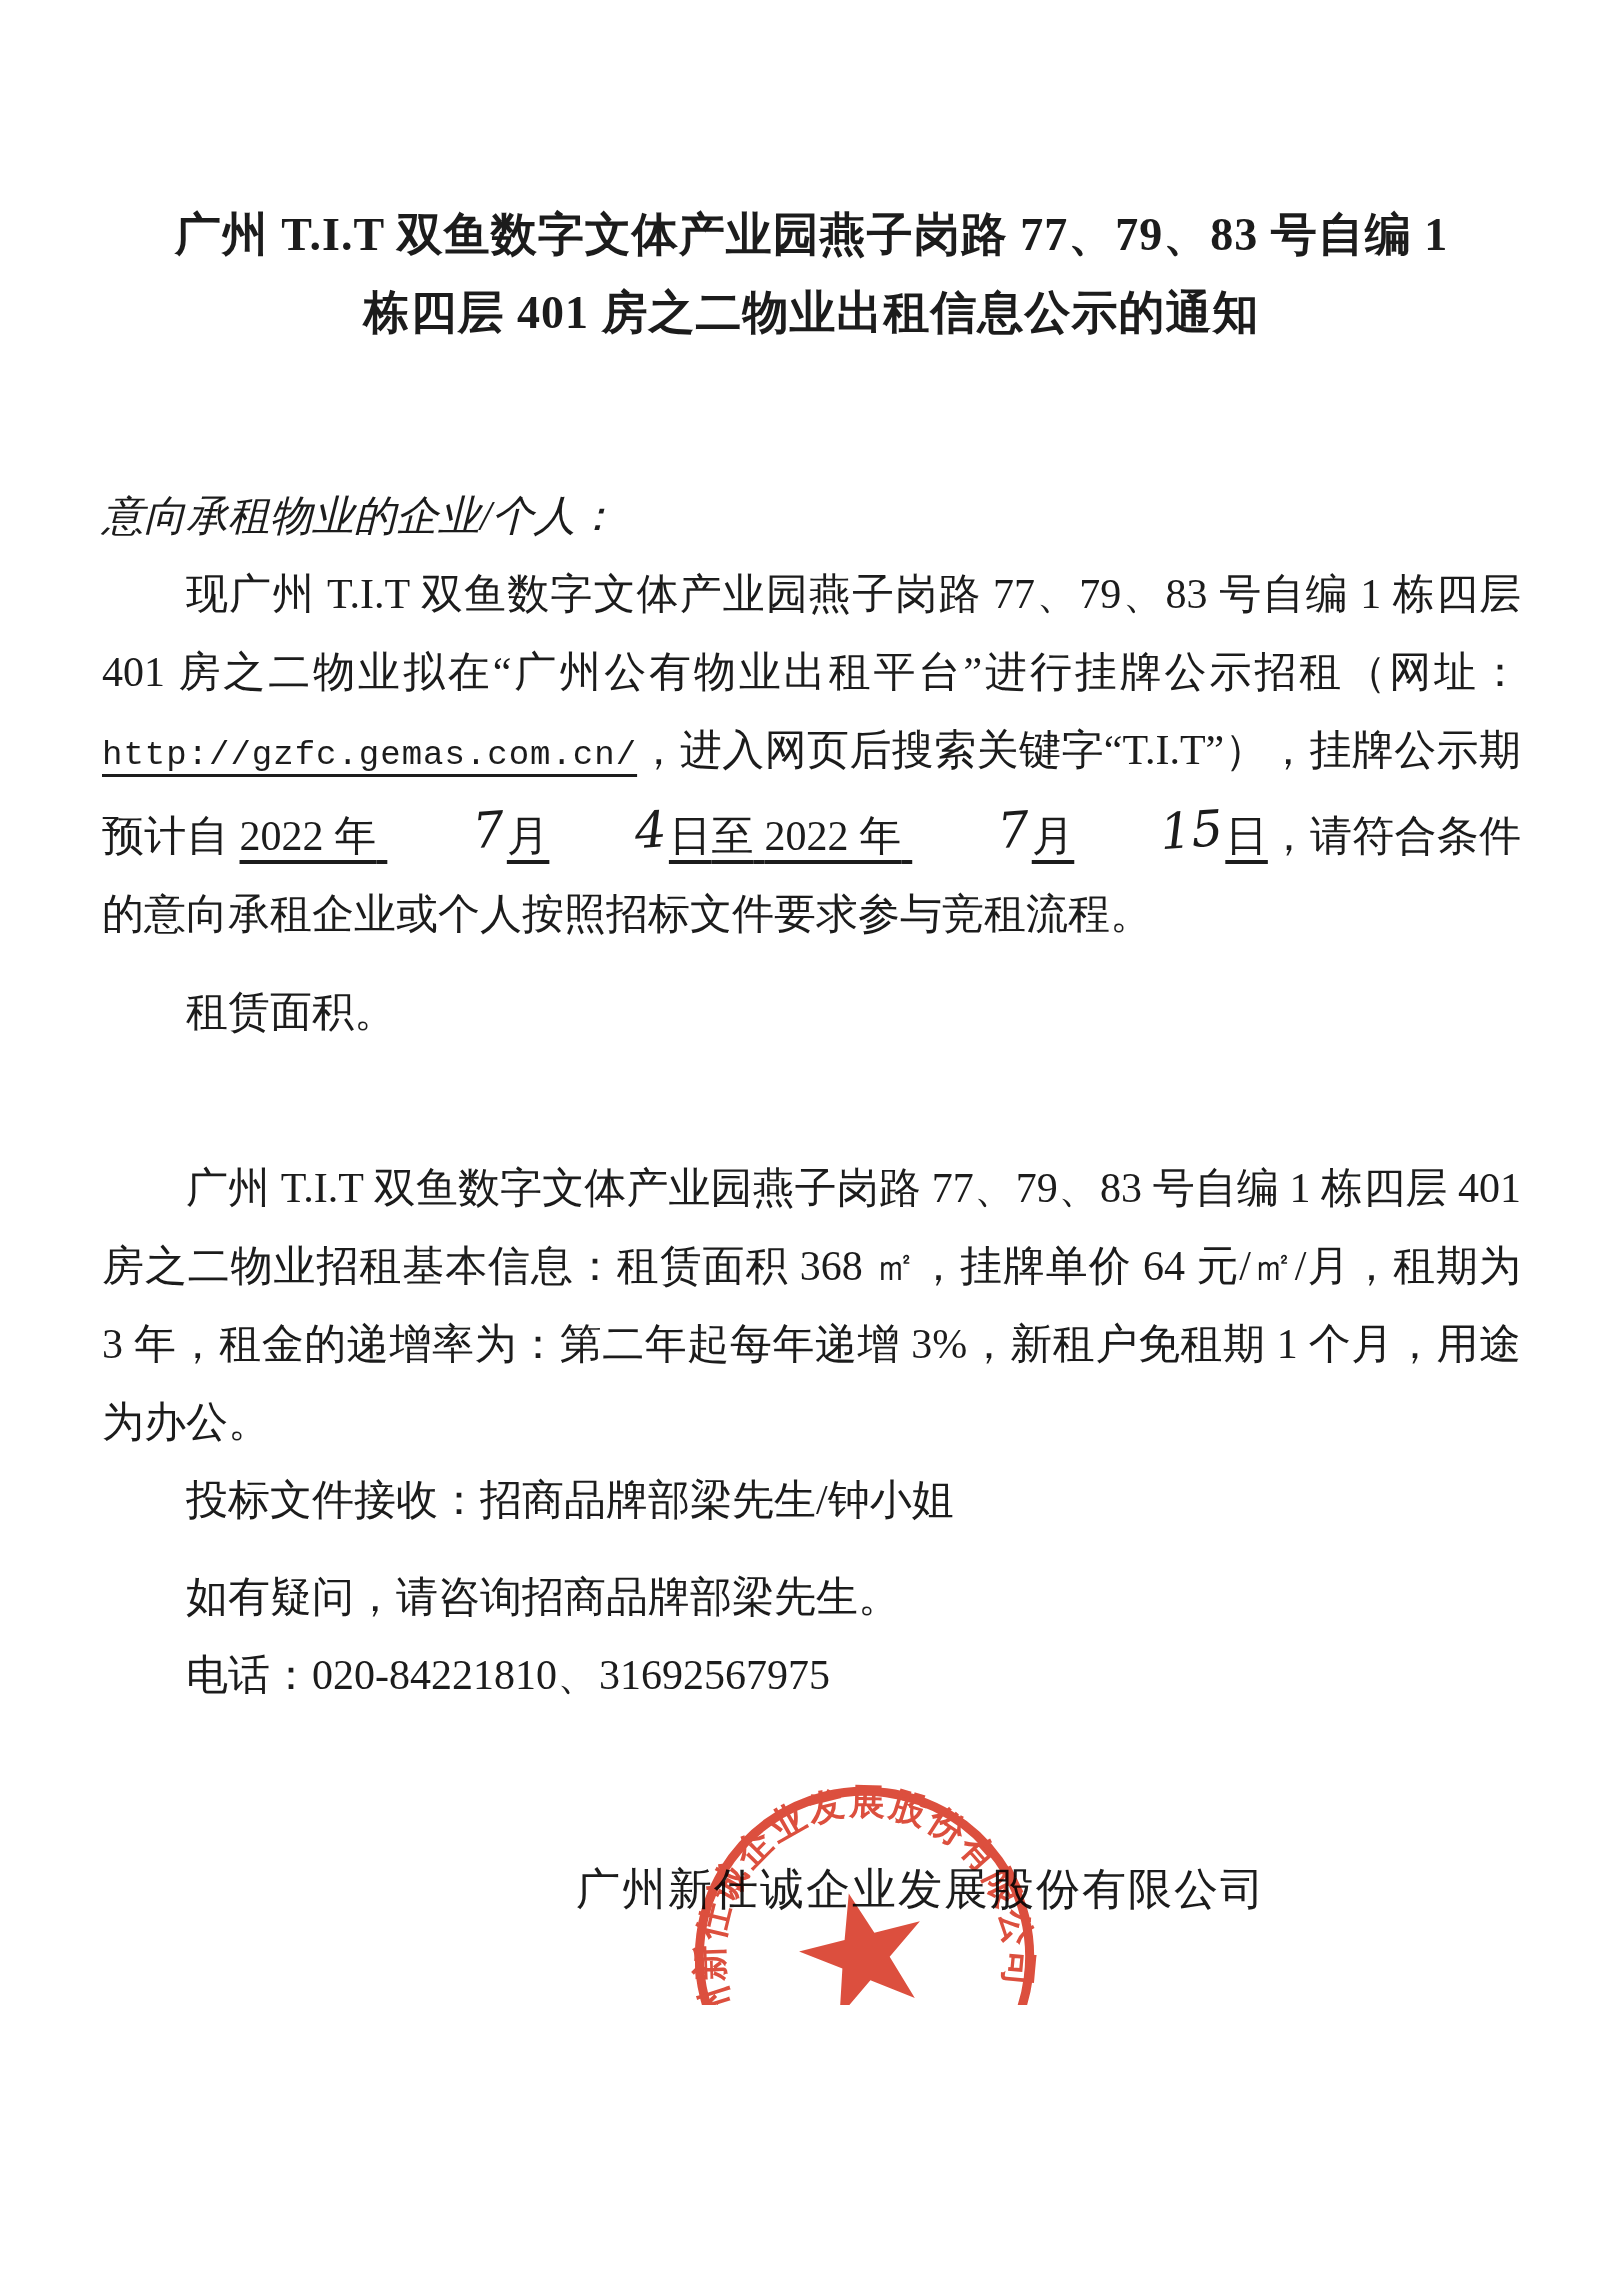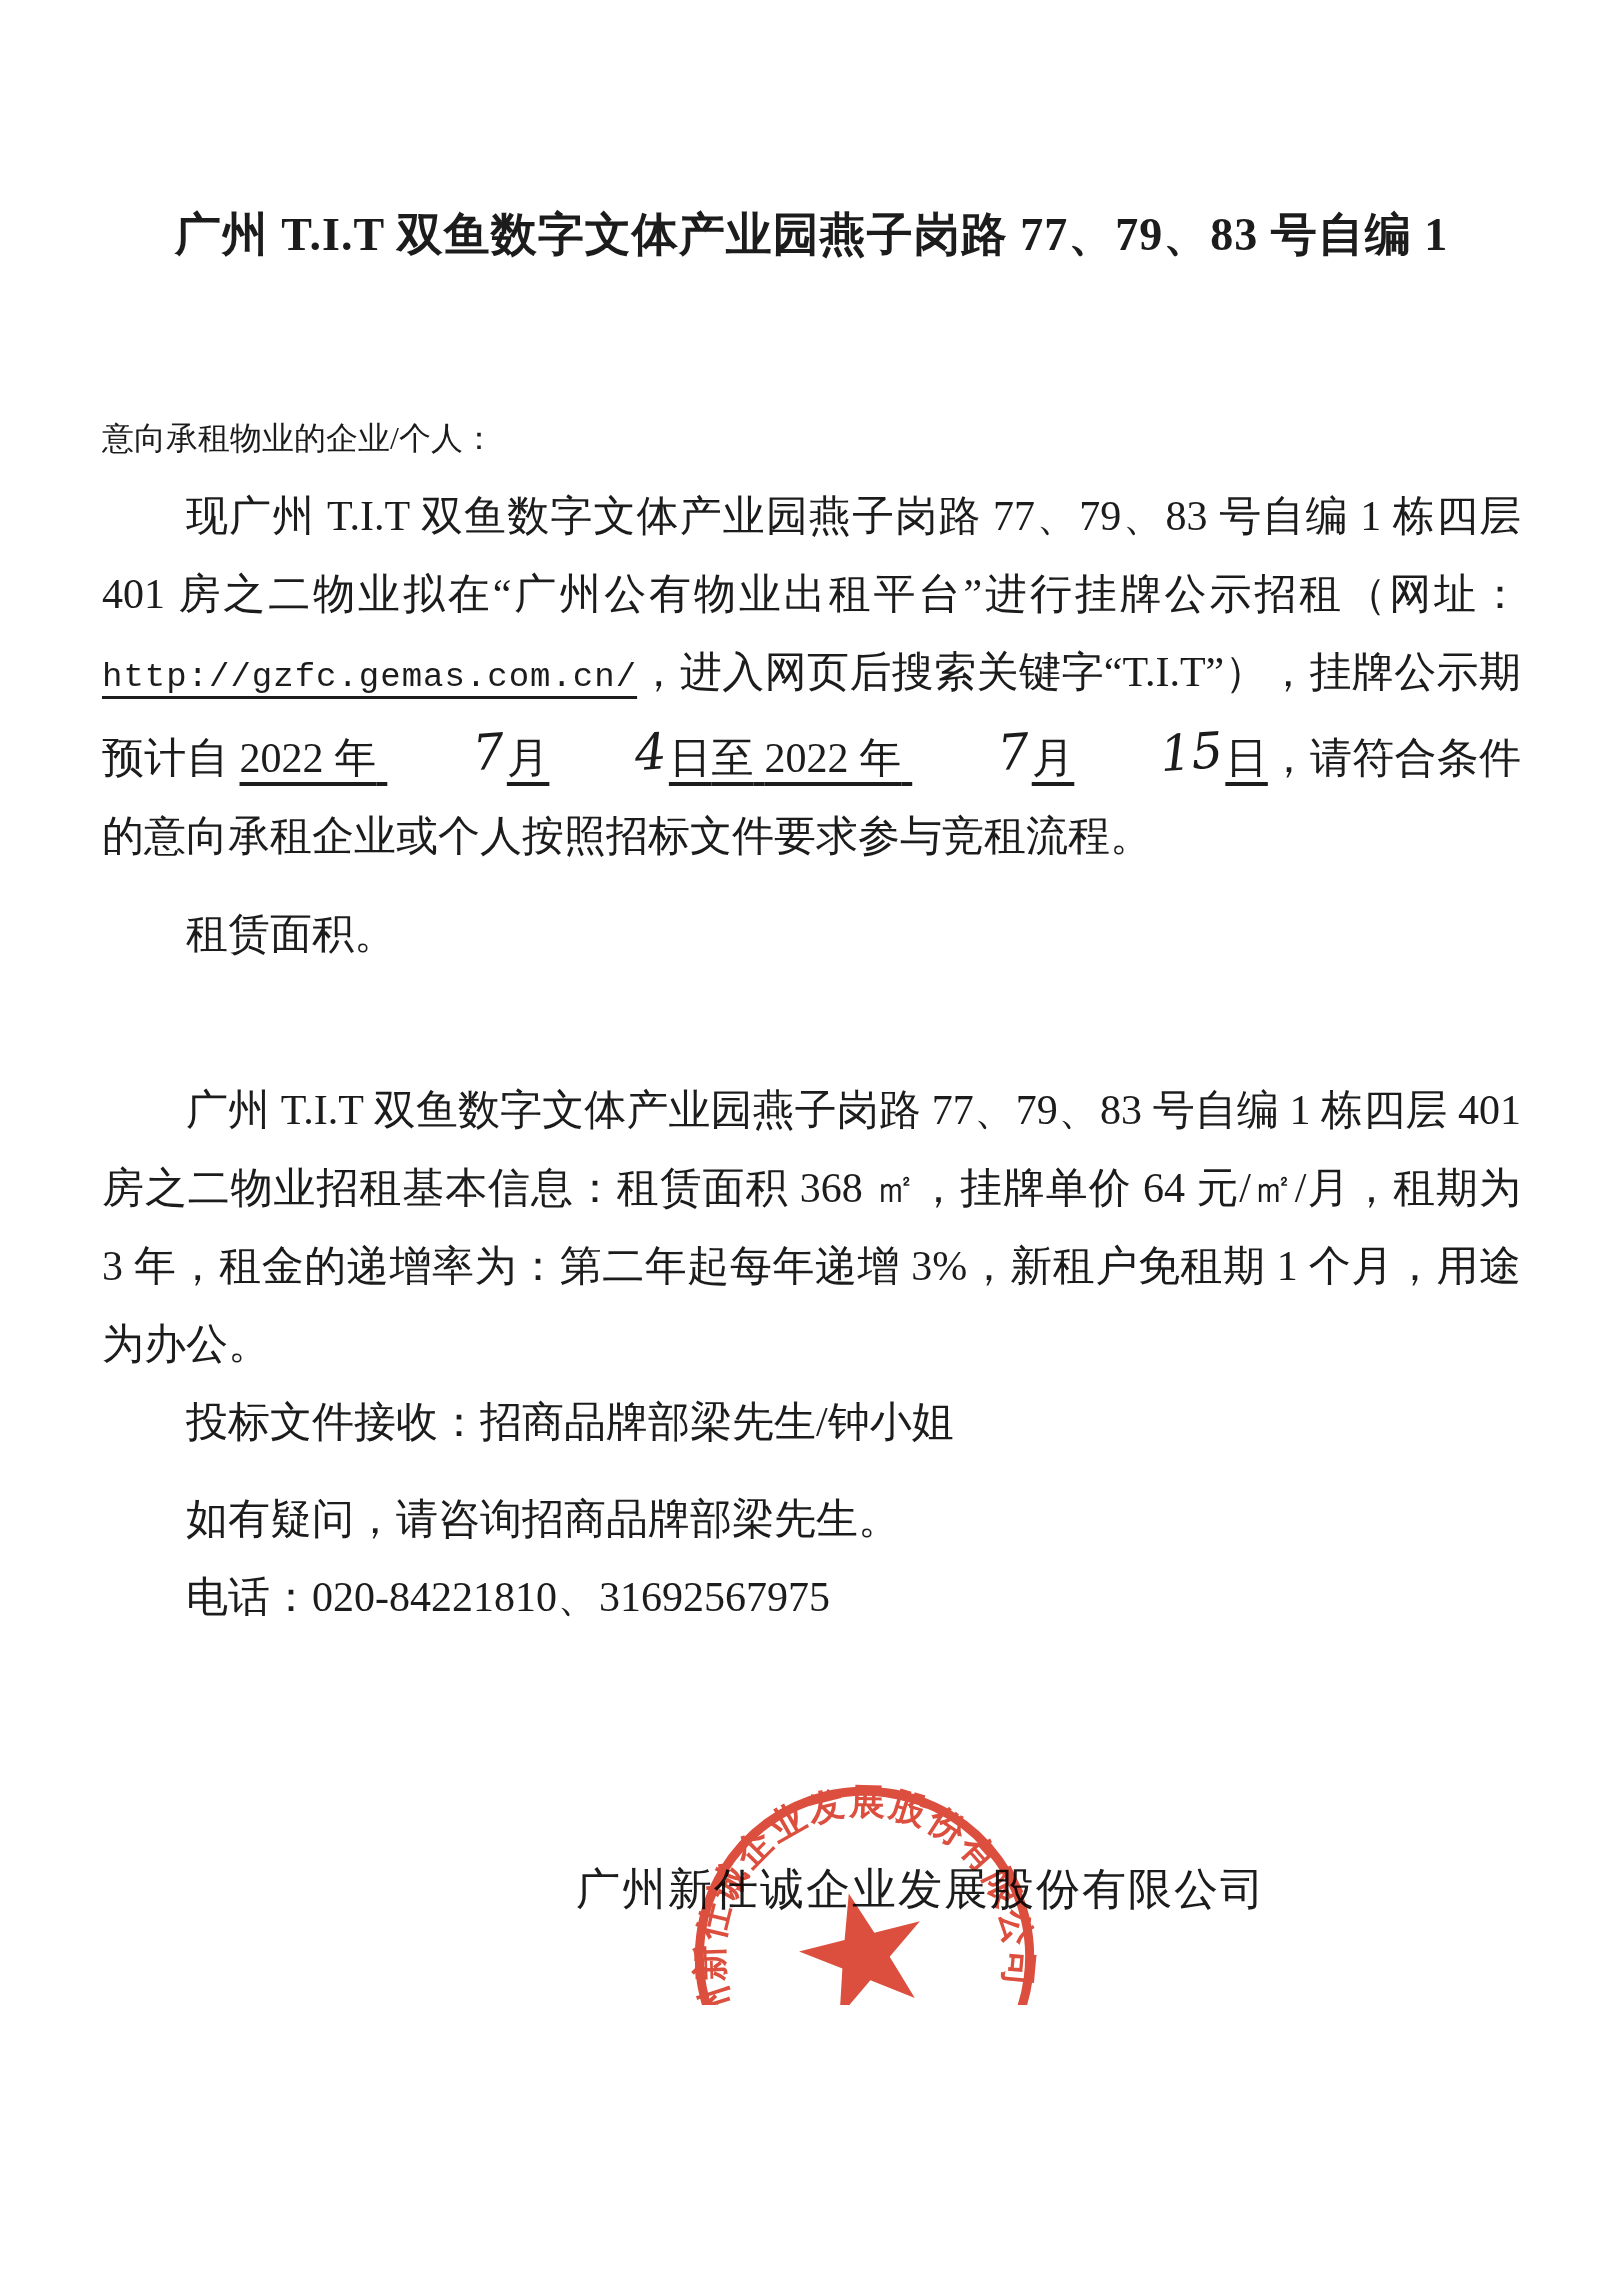--- a/index.html
+++ b/index.html
@@ -20,22 +20,23 @@
     margin: 0;
     text-align: center;
     font-size: 46px;
     font-weight: bold;
     line-height: 78px;
     letter-spacing: 1px;
   }
   .title-line { display: block; }
   .salutation {
     margin: 125px 0 0 0;
-    font-size: 32px;
+    font-size: 42px;
     line-height: 78px;
+    font-style: italic;
   }
   .para {
     margin: 0;
     font-size: 42px;
     line-height: 78px;
     text-align: justify;
   }
   .indent { text-indent: 2em; }
   .gap-small { margin-top: 19.6px; }
   .gap-big { margin-top: 98px; font-family: Liberation Serif, serif; }
@@ -77,20 +78,21 @@
   }
   .stamp svg { width: 100%; height: 100%; }
 </style>
 </head>
 <body>
 
 <div class="page">
 
   <h1 class="title">
     <span class="title-line">广州 T.I.T 双鱼数字文体产业园燕子岗路 77、79、83 号自编 1</span>
+    <span class="title-line">栋四层 401 房之二物业出租信息公示的通知</span>
   </h1>
 
   <p class="salutation">意向承租物业的企业/个人：</p>
 
   <p class="para indent"><span>现广州 T.I.T 双鱼数字文体产业园燕子岗路 77、79、83 号自编 1 栋四层 401 房之二物业拟在“广州公有物业出租平台”进行挂牌公示招租（网址：</span><span class="underline url">http://gzfc.gemas.com.cn/</span><span>，进入网页后搜索关键字“T.I.T”），挂牌公示期预计自</span> <span class="underline"><span>2022 年</span> <span class="hw">7</span><span>月</span><span class="hw">4</span><span>日</span><span>至</span> <span>2022 年</span> <span class="hw">7</span><span>月</span><span class="hw">15</span><span>日</span></span><span>，请符合条件的意向承租企业或个人按照招标文件要求参与竞租流程。</span></p>
 
   <p class="para indent gap-small">租赁面积。</p>
 
   <p class="para indent gap-big">广州 T.I.T 双鱼数字文体产业园燕子岗路 77、79、83 号自编 1 栋四层 401 房之二物业招租基本信息：租赁面积 368 ㎡，挂牌单价 64 元/㎡/月，租期为 3 年，租金的递增率为：第二年起每年递增 3%，新租户免租期 1 个月，用途为办公。</p>
 

